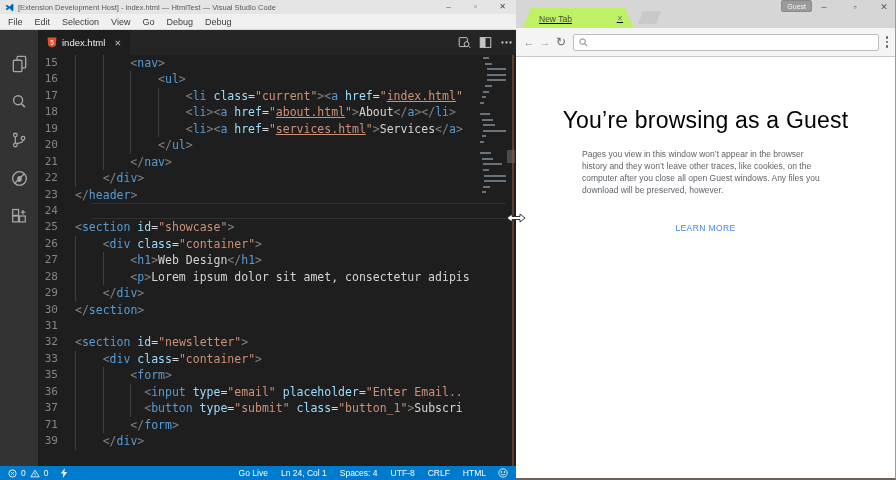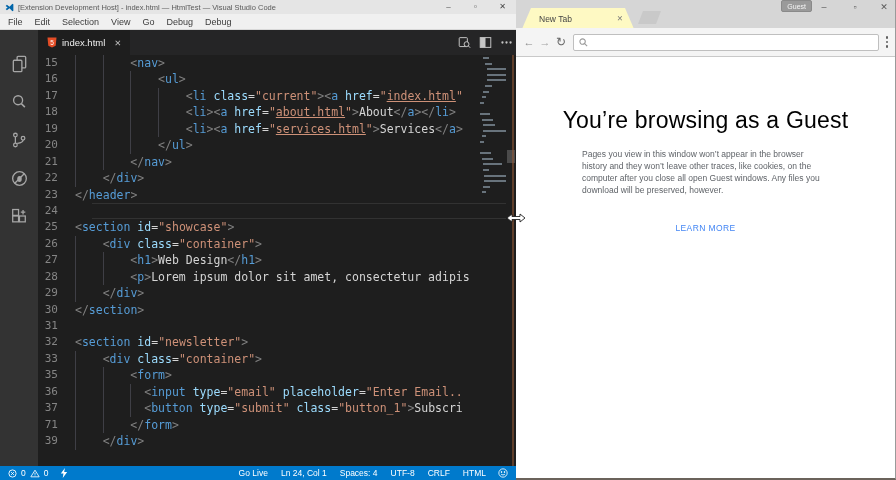--- a/index.html
+++ b/index.html
@@ -52,23 +52,23 @@
   .statusbar { position:absolute; left:0; right:0; bottom:0; height:14px; background:#007acc;
     display:flex; align-items:center; padding:0 8px; color:#ffffff; font-size:8.5px; }
   .sb-left { display:flex; align-items:center; gap:4px; }
   .sb-right { margin-left:auto; display:flex; align-items:center; gap:13px; }
   .sb-item { white-space:nowrap; }
 
   
   .chrome { position:absolute; left:516px; top:0; width:380px; height:480px; background:#ffffff;
     border-right:1px solid #9a9a9a; border-bottom:2px solid #6b635b; }
   .ch-top { position:absolute; left:0; top:0; right:0; height:28px; background:#d6d6d6; }
-  .ch-tab { position:absolute; left:6px; top:8px; width:112px; height:21px; background:#fef9c3;
+  .ch-tab { position:absolute; left:6px; top:8px; width:112px; height:21px; background:#bef264;
     clip-path:polygon(9px 0, calc(100% - 9px) 0, 100% 100%, 0 100%);
-    display:flex; align-items:center; }
+    display:flex; align-items:center;text-decoration:underline; }
   .ch-tab-label { font-size:8.5px; color:#454545; margin-left:17px; }
   .ch-tab-close { margin-left:auto; margin-right:11px; font-size:7.5px; color:#777777; }
   .ch-newtab { position:absolute; left:122px; top:11px; width:23px; height:13px; background:#c9c9c9;
     clip-path:polygon(5px 0, 100% 0, calc(100% - 5px) 100%, 0 100%); }
   .guest-badge { position:absolute; right:83px; top:0; height:12px; padding:0 5px; background:#9a9a9a;
     border:1px solid #8a8a8a; border-radius:2px; color:#f5f5f5; font-size:7px; line-height:11px; }
   .ch-ctrl { position:absolute; top:2px; width:16px; text-align:center; font-size:9px; color:#5a5a5a; }
 
   .ch-toolbar { position:absolute; left:0; top:28px; right:0; height:29px; background:#f4f4f4;
     border-bottom:1px solid #c9c9c9; display:flex; align-items:center; }

